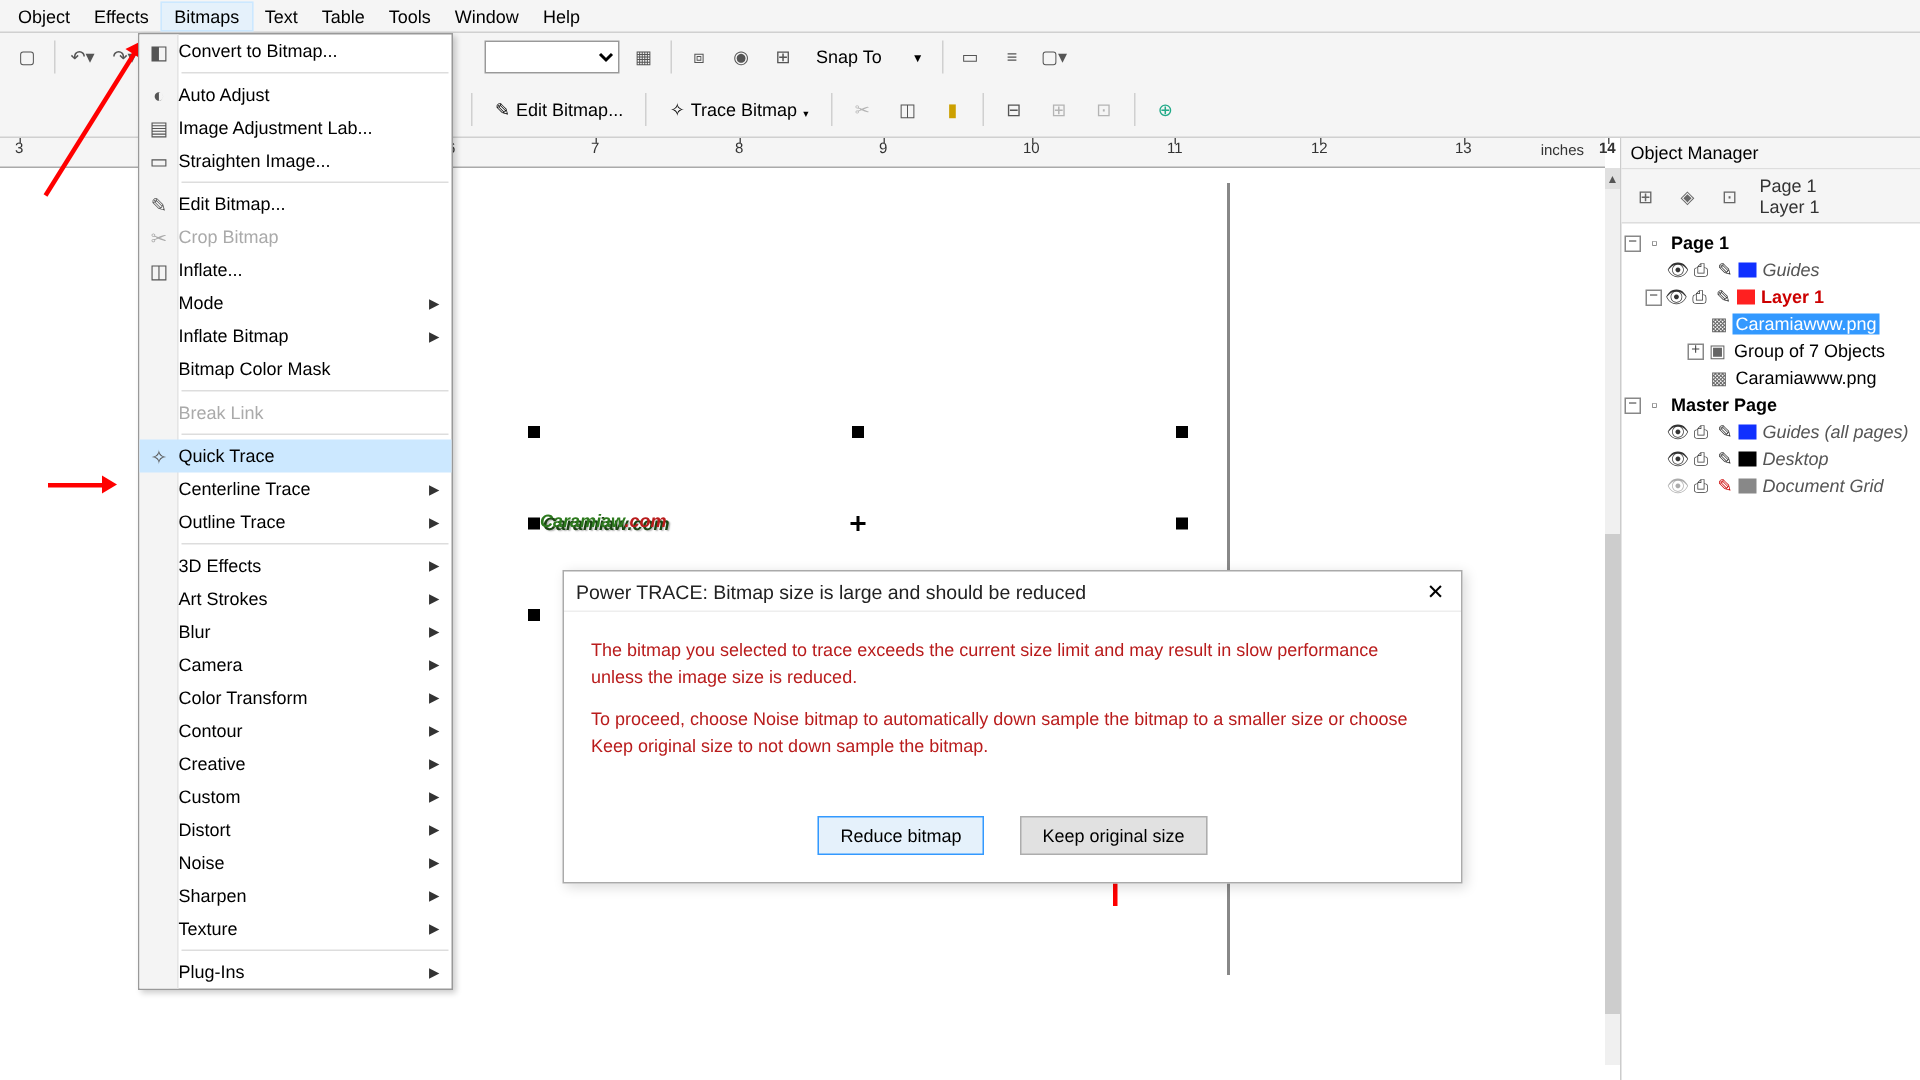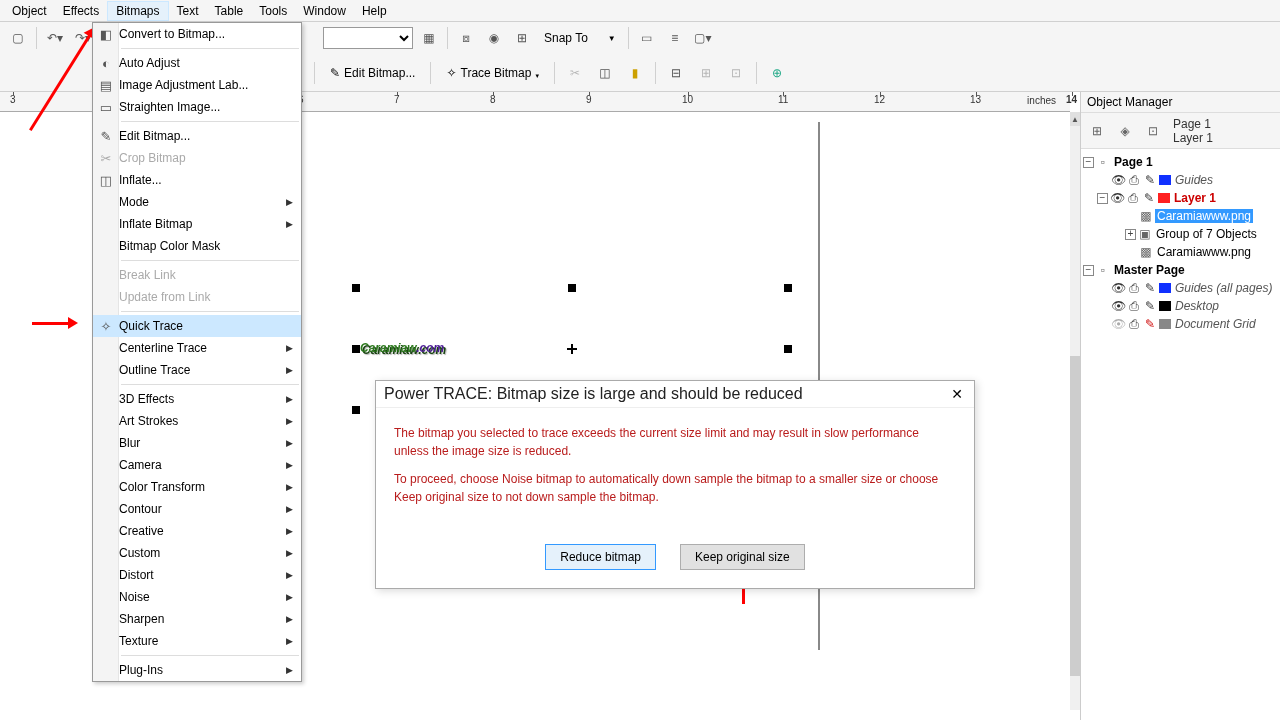--- a/index.html
+++ b/index.html
@@ -36,21 +36,21 @@
 .dd-item.disabled .dd-icon, .dd-item.disabled .dd-label { color: #aaa; }
 .dd-label { flex: 1; text-align: left; }
 .dd-arrow { font-size: 9px; color: #333; }
 .dd-sep { height: 1px; background: #ddd; margin: 3px 2px 3px 28px; }
 .dd-gutter { position: absolute; top: 0; left: 0; width: 26px; bottom: 0; background: #f4f4f4; border-right: 1px solid #e5e5e5; }
 .dd-items { position: relative; }
 
 
 .dialog { position: absolute; left: 375px; top: 380px; width: 600px; background: #fff; border: 1px solid #aaa; box-shadow: 2px 2px 8px rgba(0,0,0,.15); z-index: 50; }
 .dialog-head { display: flex; align-items: center; justify-content: space-between; padding: 4px 8px; border-bottom: 1px solid #eee; }
-.dialog-title { font-size: 16px; color: #222; }
+.dialog-title { font-size: 13px; color: #222; }
 .dialog-close { width: 18px; height: 18px; display: flex; align-items: center; justify-content: center; font-size: 14px; cursor: pointer; }
 .dialog-body { padding: 16px 18px; font-size: 12px; color: #b91c1c; line-height: 1.5; }
 .dialog-body p { margin-bottom: 10px; }
 .dialog-buttons { display: flex; gap: 24px; justify-content: center; padding: 12px 0 18px; }
 .dbtn { padding: 5px 14px; border: 1px solid #adadad; background: #e1e1e1; font-size: 12px; cursor: pointer; }
 .dbtn.primary { background: #e5f1fb; border-color: #3399ff; }
 
 
 .obj-mgr { position: absolute; top: 92px; right: 0; width: 200px; bottom: 0; background: #fff; border-left: 1px solid #ccc; }
 .om-title { padding: 3px 6px; background: #f5f5f5; font-size: 12px; border-bottom: 1px solid #ddd; }
@@ -79,21 +79,21 @@
 .sel-box { position: absolute; top: 172px; left: 352px; width: 440px; height: 130px; }
 .handle { position: absolute; width: 8px; height: 8px; background: #000; }
 .h-tl { top: 0; left: 0; } .h-tm { top: 0; left: 50%; margin-left: -4px; } .h-tr { top: 0; right: 0; }
 .h-ml { top: 50%; left: 0; margin-top: -4px; } .h-mr { top: 50%; right: 0; margin-top: -4px; }
 .h-bl { bottom: 0; left: 0; } .h-bm { bottom: 0; left: 50%; margin-left: -4px; } .h-br { bottom: 0; right: 0; }
 .cross { position: absolute; top: 50%; left: 50%; width: 10px; height: 10px; margin: -5px 0 0 -5px; }
 .cross::before, .cross::after { content: ''; position: absolute; background: #000; }
 .cross::before { left: 4px; top: 0; width: 2px; height: 10px; }
 .cross::after { top: 4px; left: 0; height: 2px; width: 10px; }
 .logo { position: absolute; top: 12px; left: 8px; font-family: "Brush Script MT", cursive; font-size: 62px; font-weight: bold; font-style: italic; color: #2d7a1e; text-shadow: 2px 2px 0 #1a4512, 3px 3px 1px rgba(0,0,0,.3); white-space: nowrap; }
-.logo .dom { color: #4c1d95; }
+.logo .dom { color: #b91c1c; }
 
 
 .arrow-right { position: absolute; width: 40px; height: 3px; background: #f00; }
 .arrow-right::after { content: ''; position: absolute; right: -6px; top: -5px; border-left: 10px solid #f00; border-top: 6px solid transparent; border-bottom: 6px solid transparent; }
 .arrow-up { position: absolute; width: 3px; height: 52px; background: #f00; }
 .arrow-up::after { content: ''; position: absolute; top: -6px; left: -5px; border-bottom: 10px solid #f00; border-left: 6px solid transparent; border-right: 6px solid transparent; }
 .arrow-diag { position: absolute; width: 3px; height: 115px; background: #f00; transform: rotate(32deg); transform-origin: top left; }
 .arrow-diag::after { content: ''; position: absolute; top: -6px; left: -5px; border-bottom: 10px solid #f00; border-left: 6px solid transparent; border-right: 6px solid transparent; }
 
 .tb-text-btn { display: flex; align-items: center; gap: 4px; padding: 2px 6px; cursor: pointer; border: 1px solid transparent; }
@@ -261,24 +261,20 @@
       </div>
       <div class="dd-item">
         <span class="dd-icon"></span>
         <span class="dd-label">Bitmap Color Mask</span>
       </div>
       <div class="dd-sep"></div>
       <div class="dd-item disabled">
         <span class="dd-icon"></span>
         <span class="dd-label">Break Link</span>
       </div>
-      <div class="dd-item disabled">
-        <span class="dd-icon"></span>
-        <span class="dd-label">Update from Link</span>
-      </div>
       <div class="dd-sep"></div>
       <div class="dd-item hl">
         <span class="dd-icon">✧</span>
         <span class="dd-label">Quick Trace</span>
       </div>
       <div class="dd-item">
         <span class="dd-icon"></span>
         <span class="dd-label">Centerline Trace</span>
         <span class="dd-arrow">▶</span>
       </div>

